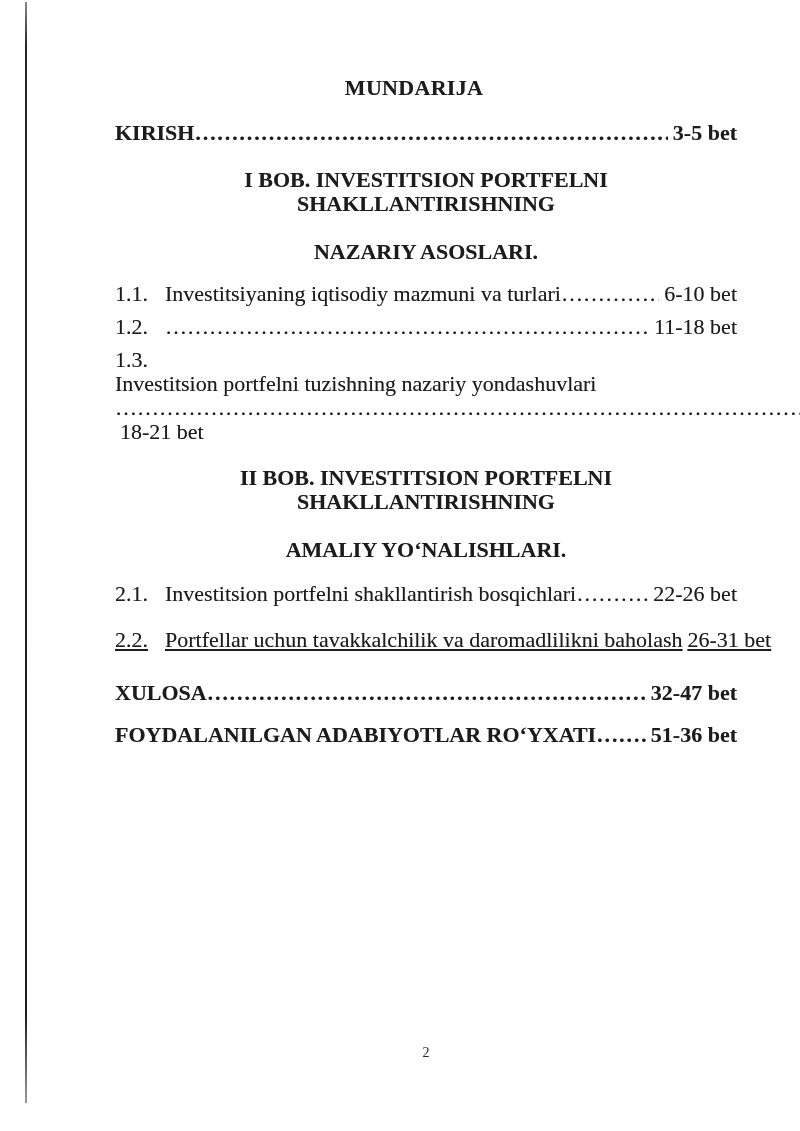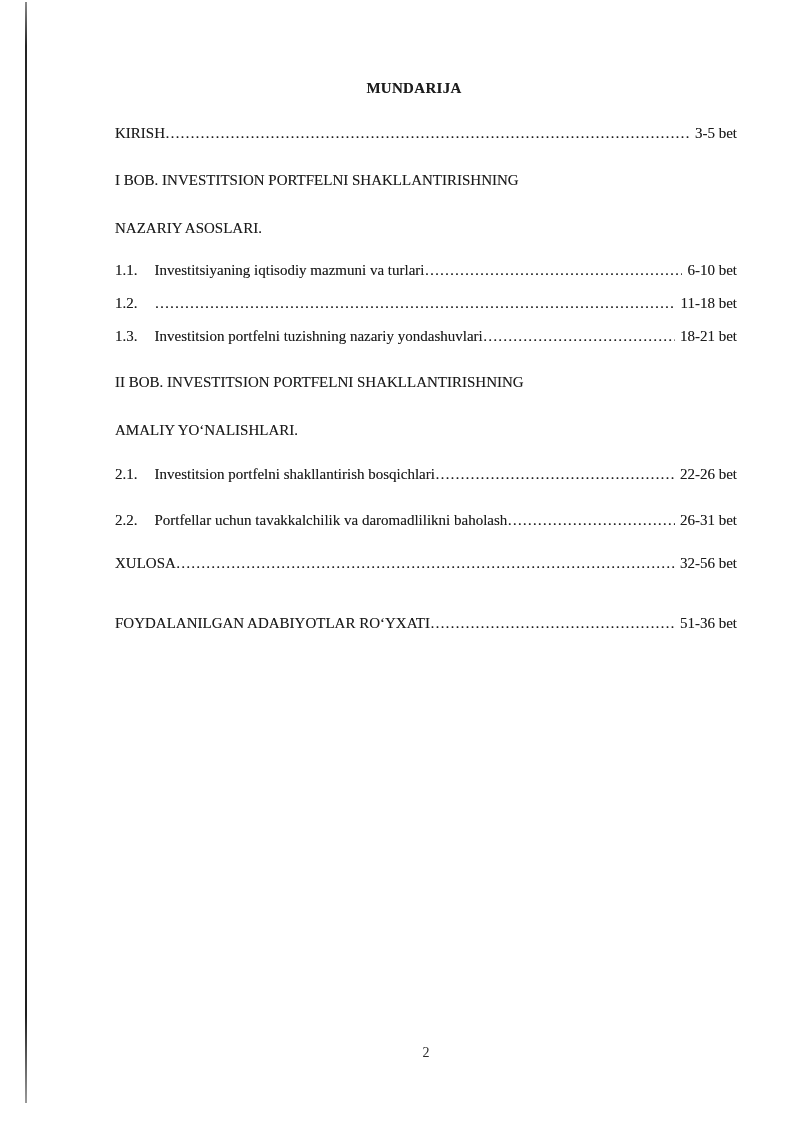--- a/index.html
+++ b/index.html
@@ -22,37 +22,37 @@
     top: 2px;
     width: 2px;
     height: 1101px;
     background: linear-gradient(#8a8a8a 0%, #242424 4%, #1e1e1e 92%, #9a9a9a 100%);
   }
   .doc {
     position: absolute;
     left: 115px;
     top: 76px;
     width: 622px;
-    font-size: 15px;
+    font-size: 22px;
     line-height: 24px;
     text-shadow: 0 0 0.5px rgba(20,20,20,0.45);
   }
   .doc-title {
     text-align: center;
     font-weight: bold;
     position: relative;
     left: -12px;
     letter-spacing: 0.3px;
   }
   .toc-row {
     display: flex;
     align-items: baseline;
     width: 100%;
   }
-  .toc-row.bold { font-weight: normal; }
+  .toc-row.bold { font-weight: bold; }
   .t-num {
     flex: 0 0 auto;
     white-space: nowrap;
     margin-right: 17px;
   }
   .t-label {
     flex: 0 0 auto;
     white-space: nowrap;
   }
   .t-dots {
@@ -60,34 +60,35 @@
     min-width: 0;
     overflow: hidden;
     white-space: nowrap;
   }
   .t-pages {
     flex: 0 0 auto;
     white-space: nowrap;
     padding-left: 5px;
   }
   .chapter-line {
-    font-weight: normal;
+    font-weight: bold;
+    text-align: center;
   }
   
   .mt-kirish   { margin-top: 21px; }
   .mt-ch1a     { margin-top: 23px; }
   .mt-ch-l2    { margin-top: 24px; }
   .mt-11       { margin-top: 18px; }
   .mt-12       { margin-top: 9px; }
-  .mt-13       { margin-top: 9px; }
+  .mt-13       { margin-top: 9px; flex-direction: column; }
   .mt-ch2a     { margin-top: 22px; }
   .mt-21       { margin-top: 20px; justify-content: flex-end; }
-  .mt-22       { margin-top: 22px; }
-  .mt-xulosa   { margin-top: 19px; }
-  .mt-foyda    { margin-top: 36px; }
+  .mt-22       { margin-top: 22px; text-decoration: underline; }
+  .mt-xulosa   { margin-top: 29px; }
+  .mt-foyda    { margin-top: 18px; }
   .page-number {
     position: absolute;
     left: 115px;
     width: 622px;
     top: 1044px;
     text-align: center;
     font-size: 14px;
     line-height: 18px;
     color: #2a2a2a;
   }
@@ -147,21 +148,21 @@
   <div class="toc-row mt-22">
     <span class="t-num">2.2.</span>
     <span class="t-label">Portfellar uchun tavakkalchilik va daromadlilikni baholash</span>
     <span class="t-dots">………………………………………………………………………………………………………………………………</span>
     <span class="t-pages">26-31 bet</span>
   </div>
 
   <div class="toc-row bold mt-xulosa">
     <span class="t-label">XULOSA</span>
     <span class="t-dots">………………………………………………………………………………………………………………………………</span>
-    <span class="t-pages">32-56 bet</span>
+    <span class="t-pages">32-47 bet</span>
   </div>
 
   <div class="toc-row bold mt-foyda">
     <span class="t-label">FOYDALANILGAN ADABIYOTLAR RO‘YXATI</span>
     <span class="t-dots">………………………………………………………………………………………………………………………………</span>
     <span class="t-pages">51-36 bet</span>
   </div>
 
 </div>
 

